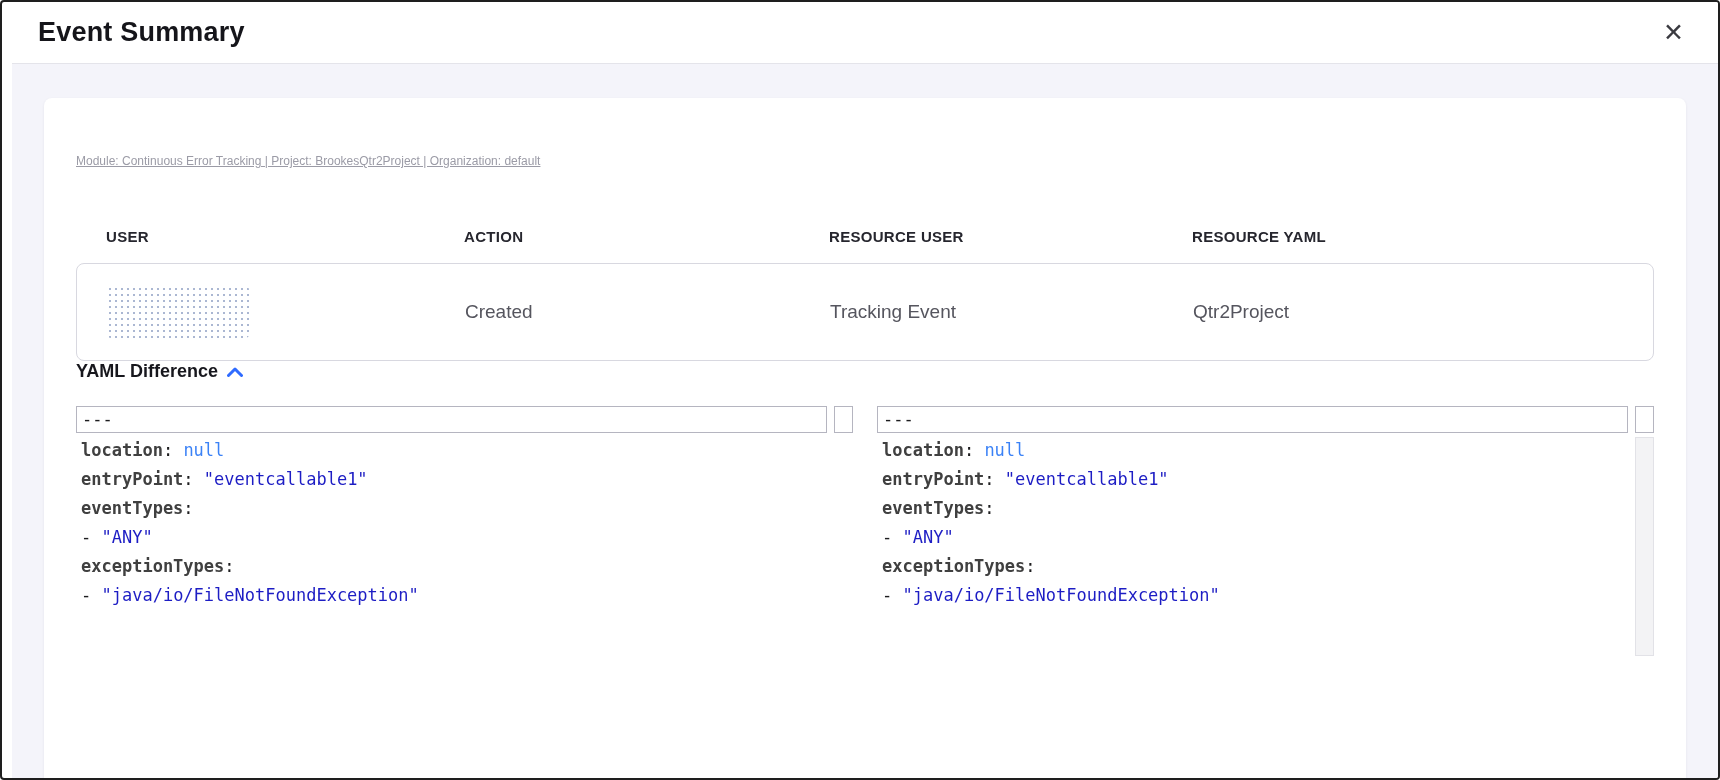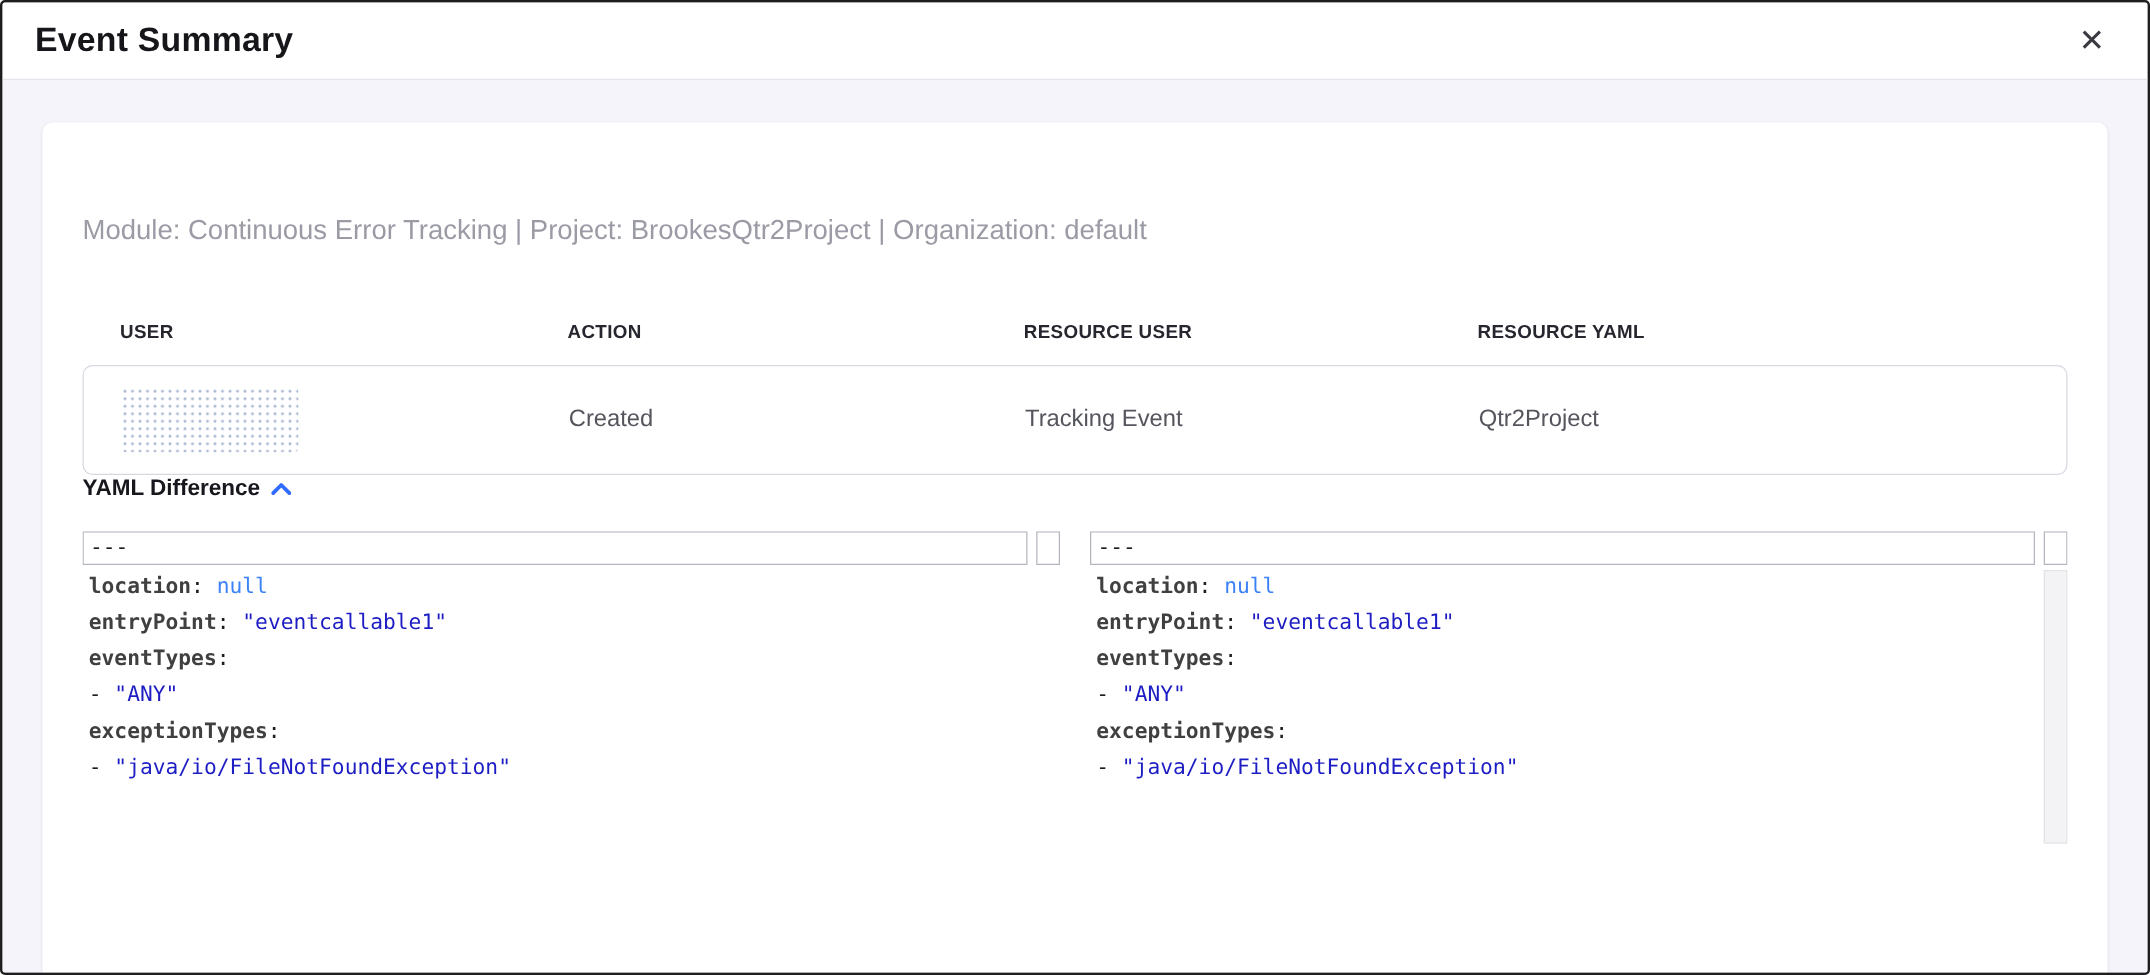--- a/index.html
+++ b/index.html
@@ -3,21 +3,21 @@
 <meta charset="utf-8">
 <style>
   * { margin:0; padding:0; box-sizing:border-box; }
   html,body { background:#ffffff; font-family:"Liberation Sans", sans-serif; }
   .screen {
     width:1720px; height:780px;
     border:2px solid #1e1e1e;
     border-radius:4px;
     background:#ffffff;
     overflow:hidden;
-    display:flex; flex-direction:column;
+    display:flex; flex-direction:column;padding-left:10px;
   }
   
   .modal-header {
     height:62px; flex:0 0 62px;
     display:flex; align-items:center; justify-content:space-between;
     padding:0 28px 0 26px;
     background:#ffffff;
     border-bottom:1px solid #e4e4ea;
   }
   .modal-title { font-size:27px; font-weight:700; color:#15151a; letter-spacing:0.2px; }
@@ -36,37 +36,37 @@
   }
   .event-card {
     background:#ffffff;
     border-radius:8px 8px 0 0;
     box-shadow:0 1px 3px rgba(30,30,60,0.07);
     height:100%;
     padding:42px 32px 0 32px;
     overflow:hidden;
   }
   .event-timestamp { font-size:20px; font-weight:700; color:#1c1c24; }
-  .event-meta { font-size:22px; color:#9b9ba6; margin-top:31px; }
+  .event-meta { font-size:12px; color:#9b9ba6; margin-top:14px;text-decoration:underline; }
 
   
   .cols {
     display:grid;
     grid-template-columns:338px 345px 343px 1fr;
     align-items:center;
     gap:20px;
   }
   .table-header-row {
     margin-top:60px;
     padding:0 30px;
     font-size:15px; font-weight:700; color:#26262e; letter-spacing:0.3px;
   }
   .event-row {
     margin-top:18px;
-    height:88px;
+    height:98px;
     border:1px solid #d8d8e0;
     border-radius:8px;
     padding:0 30px;
     font-size:19px; color:#55555e;
     background:#ffffff;
   }
   .user-blur {
     width:142px; height:52px; border-radius:4px;
     background-image:radial-gradient(circle, #8fa0c4 1.1px, transparent 1.25px);
     background-size:6px 6px;

